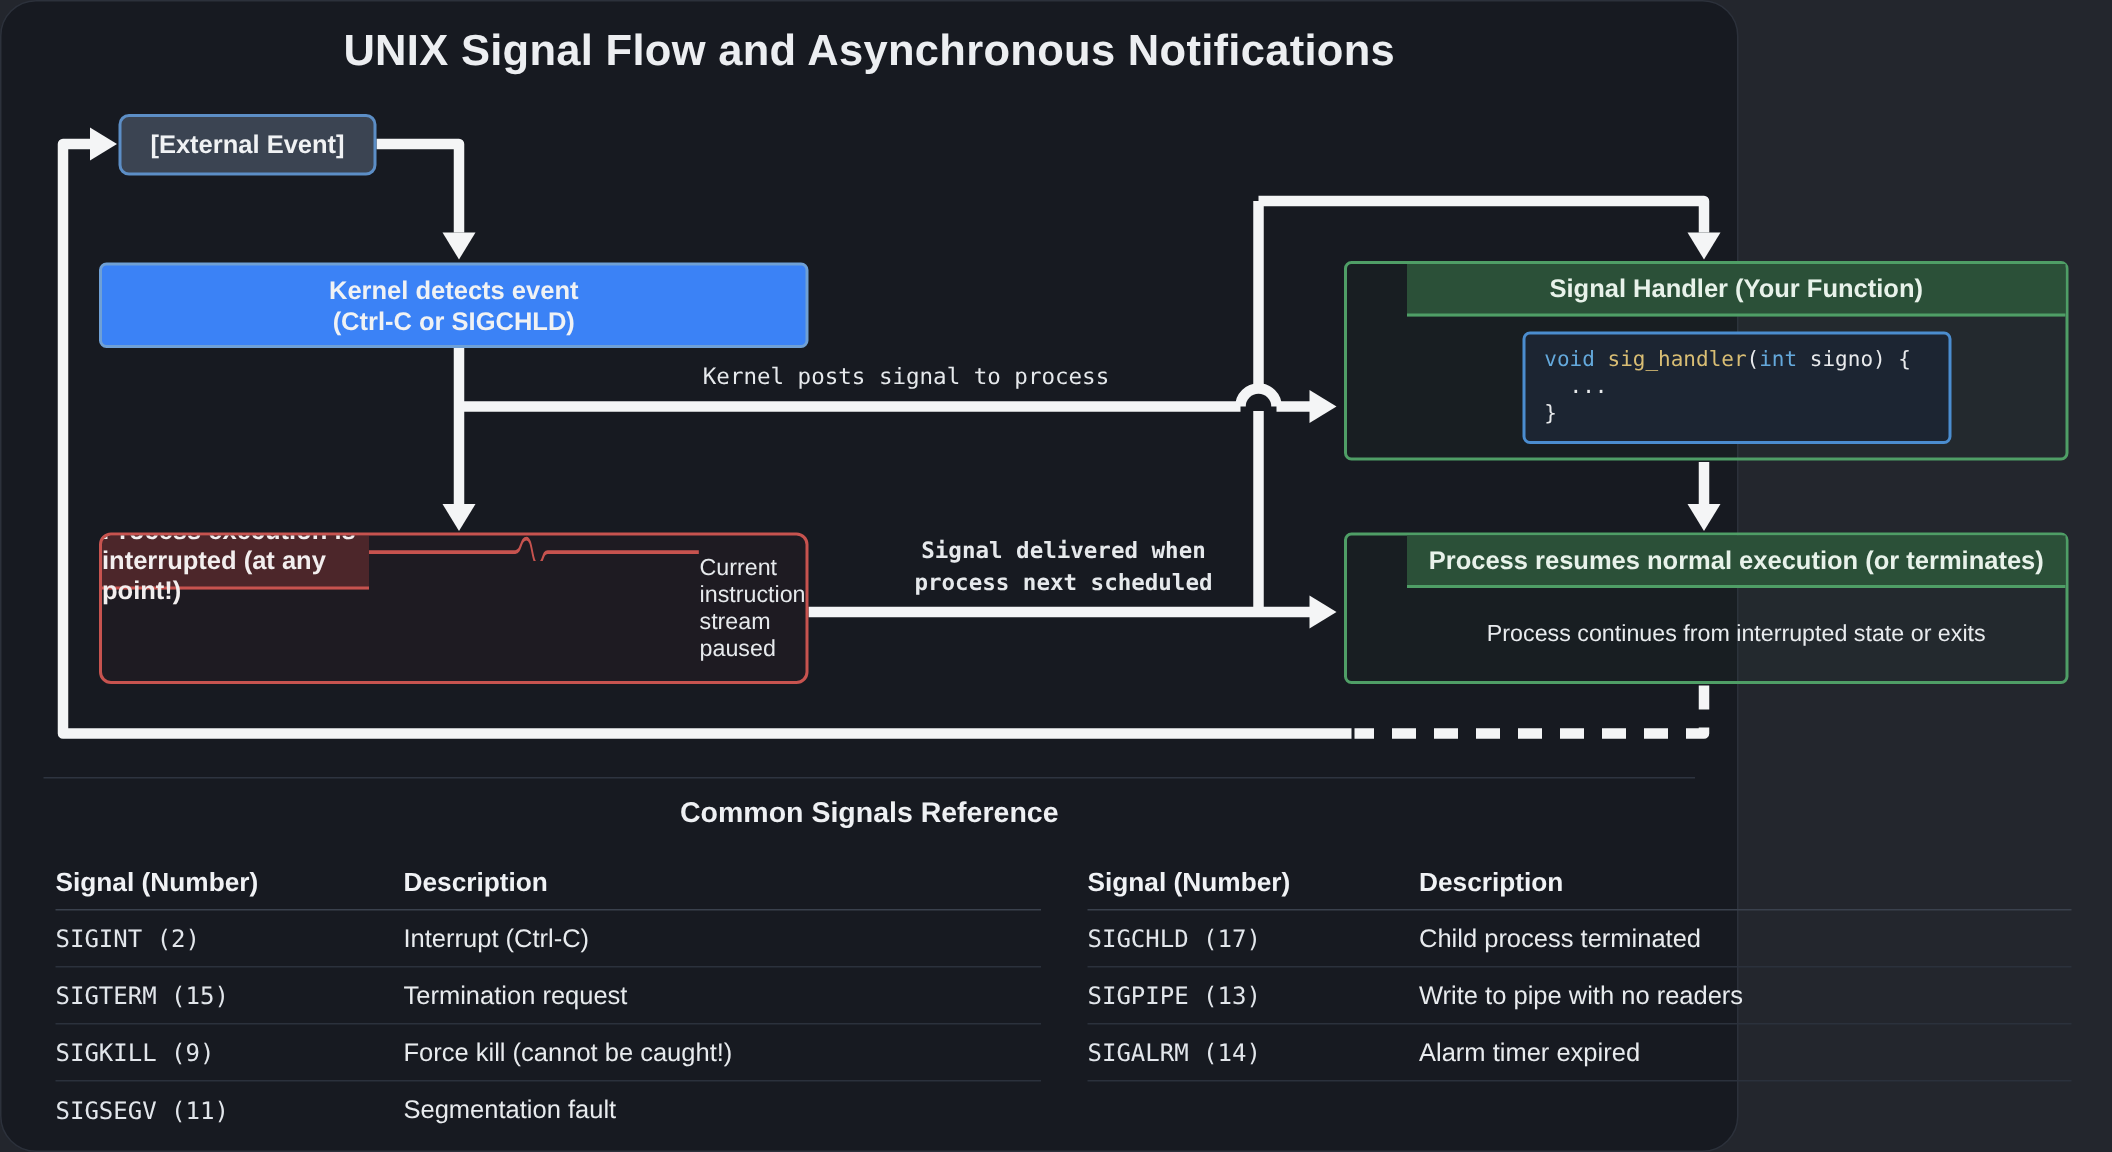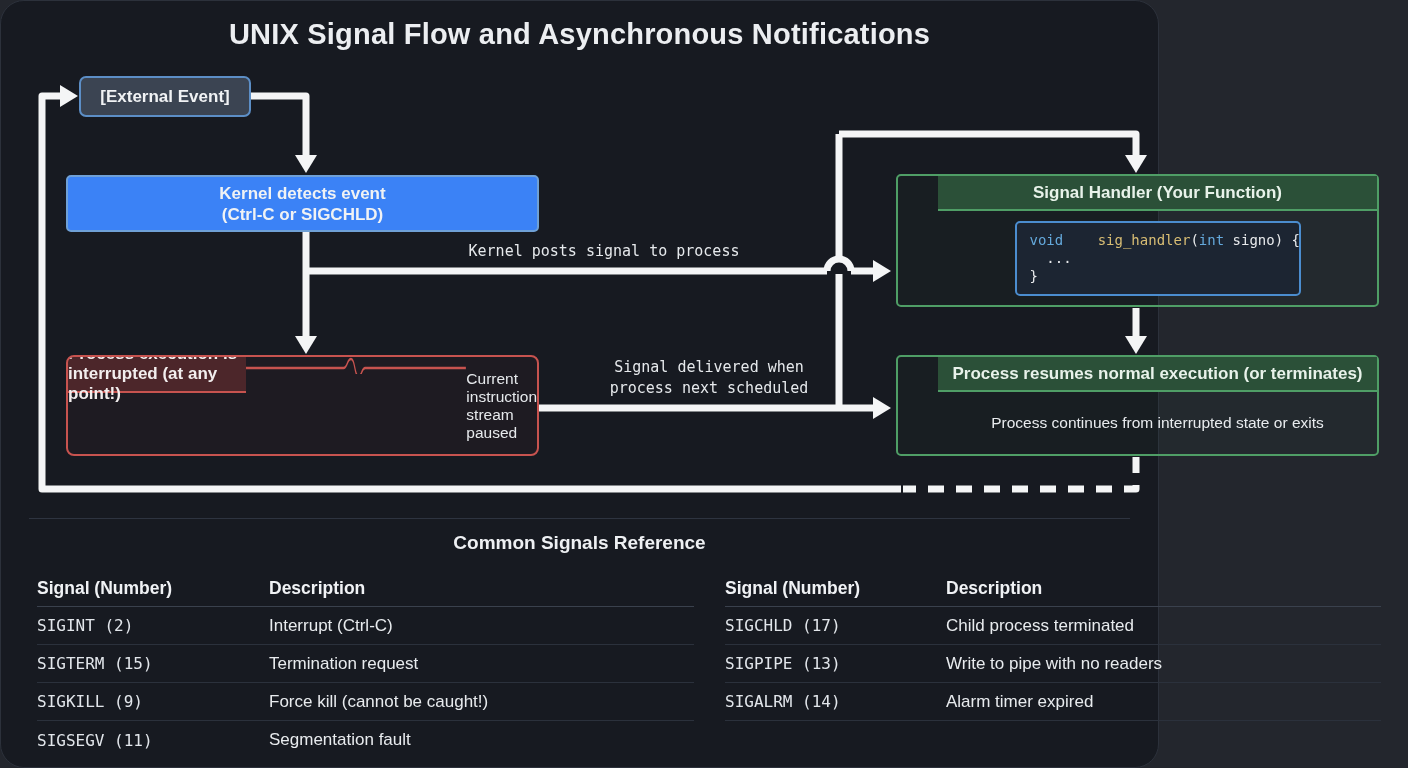--- a/index.html
+++ b/index.html
@@ -57,27 +57,27 @@
     flex:1;display:flex;align-items:center;justify-content:center;
     font-size:15.5px;color:#e8ebee;
   }
   .code-box{
     width:286px;background:#1c2532;border:2px solid #4b8dcf;border-radius:5px;
     padding:8px 13px 9px 13px;
     font-family:"DejaVu Sans Mono",monospace;font-size:14px;line-height:18px;
     white-space:pre;color:#e8eaec;
   }
   .tok-kw{color:#64a9dc;}
-  .tok-fn{color:#d9be74;margin-left:26px;}
+  .tok-fn{color:#d9be74;}
   .flow-label{
     position:absolute;font-family:"DejaVu Sans Mono",monospace;
     font-size:15px;color:#e6e9ec;text-align:center;line-height:20.5px;
   }
   .lbl-posts{left:428px;top:240px;width:350px;text-align:center;}
-  .lbl-delivered{left:567px;top:356px;width:282px;}
+  .lbl-delivered{left:567px;top:356px;width:282px;font-weight:bold;}
   .ref-divider{position:absolute;left:28px;right:28px;top:517px;height:1px;background:#2e3440;}
   .ref-title{
     position:absolute;top:531px;left:0;width:100%;text-align:center;
     font-size:19px;font-weight:bold;color:#eef0f3;
   }
   .sig-table{position:absolute;top:570px;}
   .sig-table.left{left:36px;width:657px;}
   .sig-table.right{left:724px;width:656px;}
   .sig-row{display:grid;align-items:center;height:38px;border-bottom:1px solid #2b313c;}
   .sig-table.left .sig-row{grid-template-columns:232px 1fr;}

